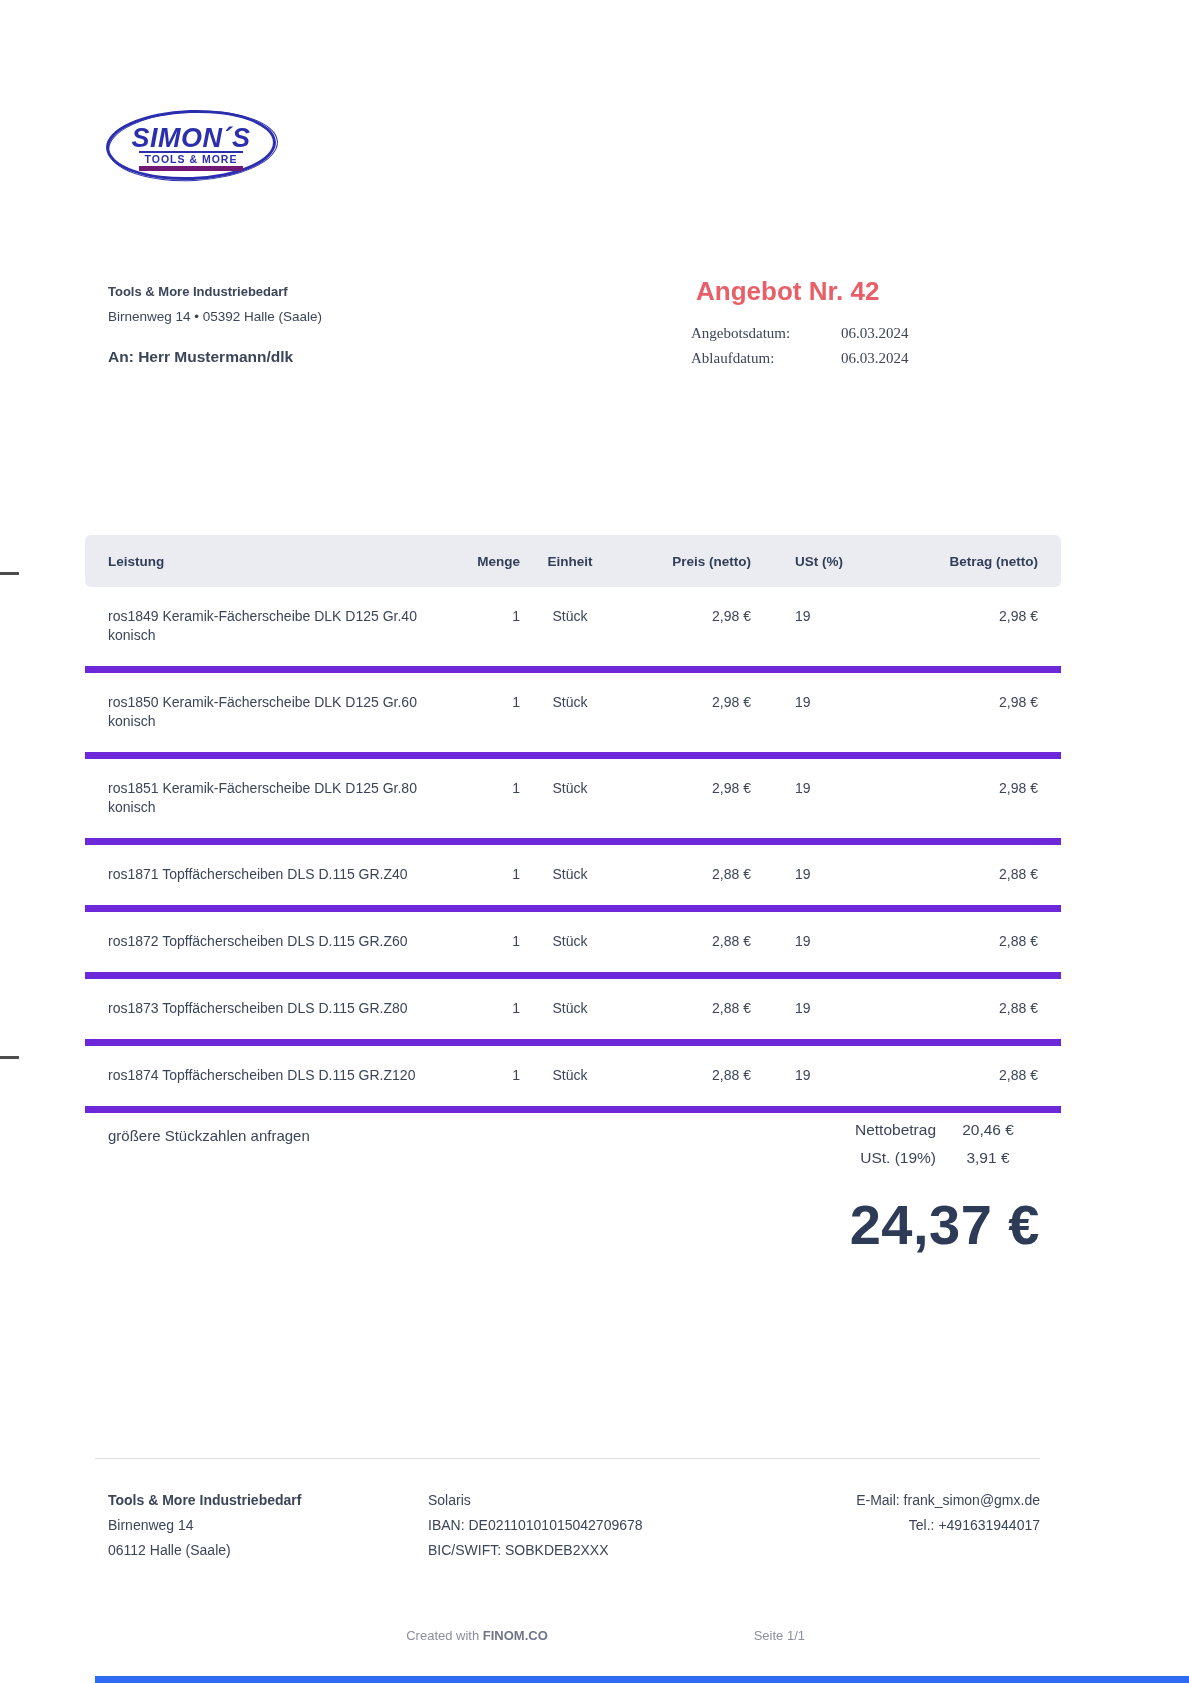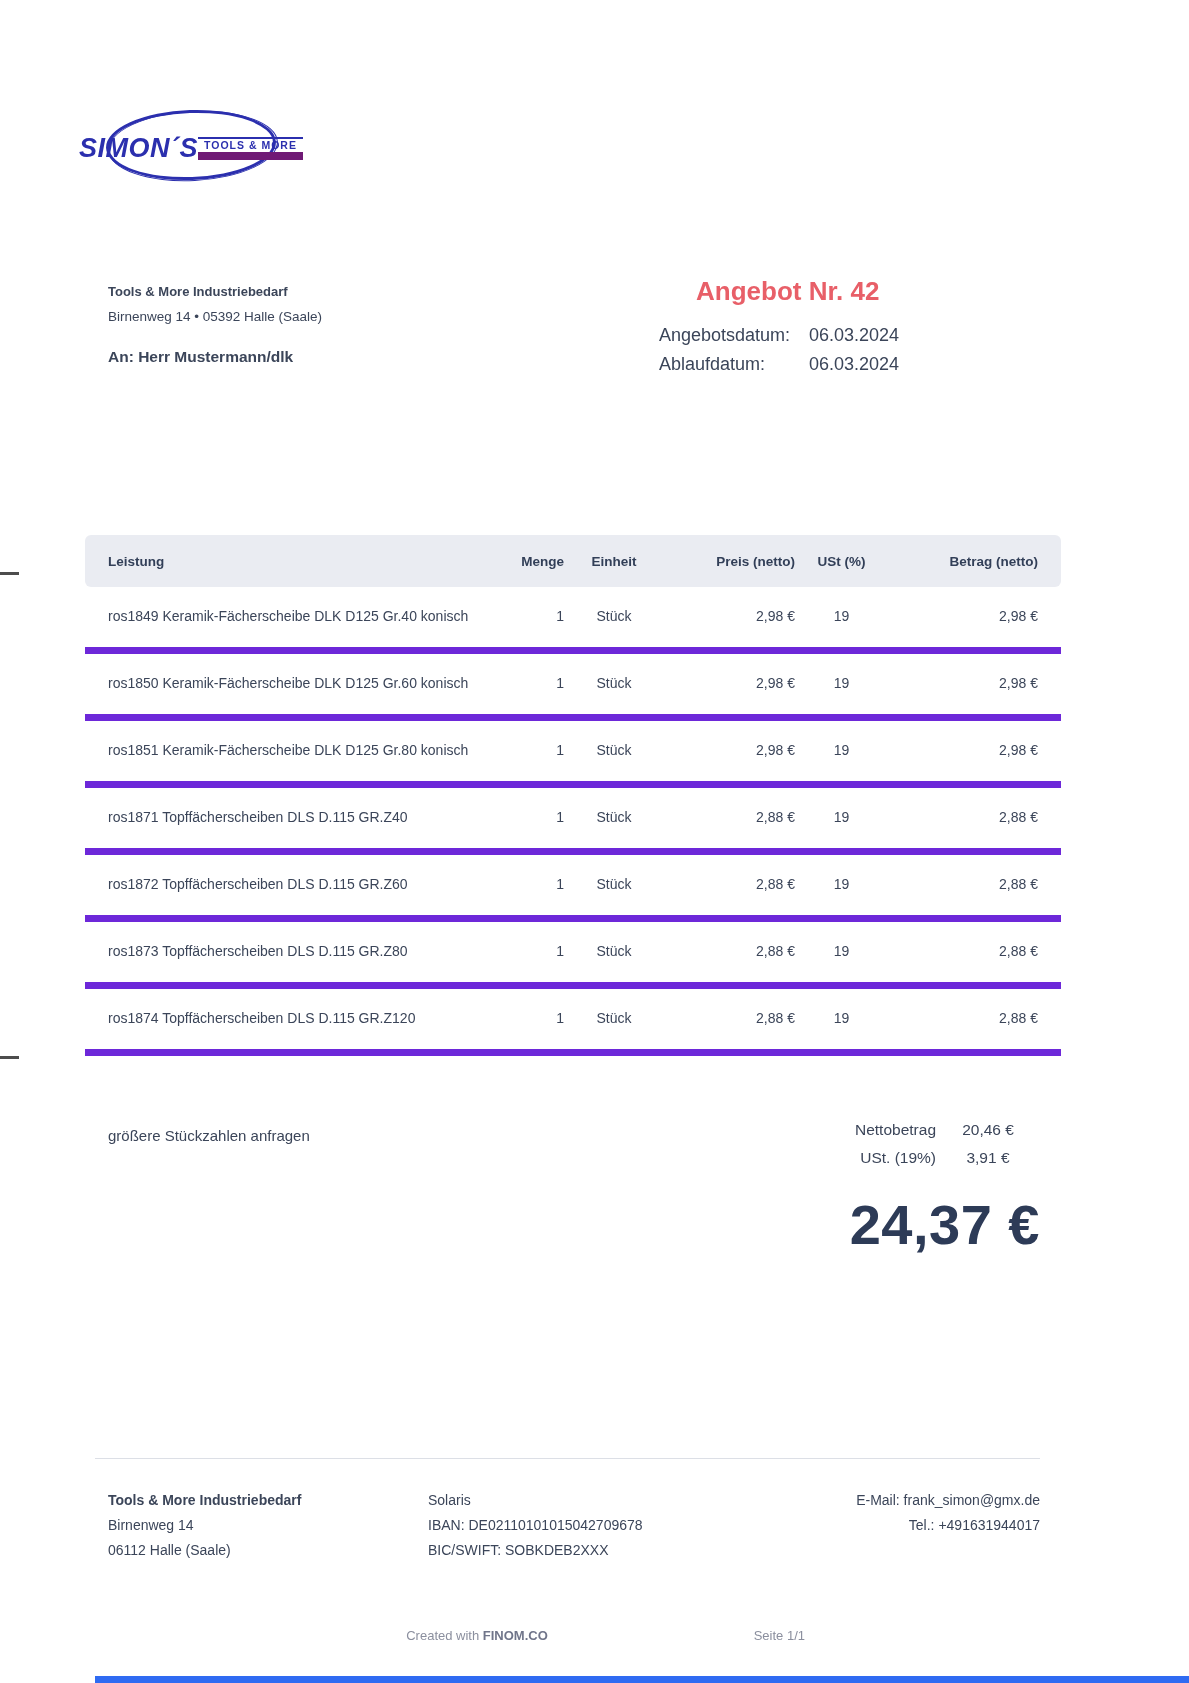--- a/index.html
+++ b/index.html
@@ -16,56 +16,56 @@
   .logo { position:absolute; left:106px; top:110px; width:170px; height:70px; }
   .logo .ellipse {
     position:absolute; inset:0; border:3px solid #2b2fae; border-radius:50%;
     transform:rotate(-2deg);
   }
   .logo .ellipse2 {
     position:absolute; inset:1px -2px -1px 2px; border:1.5px solid #2b2fae; border-radius:50%;
     transform:rotate(-3deg);
   }
   .logo .logo-text {
-    position:absolute; inset:0; display:flex; flex-direction:row; align-items:center;
+    position:absolute; inset:0; display:flex; flex-direction:column; align-items:center;
     justify-content:center; padding-top:6px;
   }
   .logo .brand {
     font-size:27px; font-weight:bold; font-style:italic; color:#2b2fae;
     letter-spacing:0.5px; line-height:24px; white-space:nowrap;
   }
   .logo .tagline {
     margin-top:1px; font-size:10.5px; font-weight:bold; color:#2b2fae;
-    border-top:2px solid #2b2fae; border-bottom:8px solid #701a75;
+    border-top:2px solid #2b2fae; border-bottom:5px solid #701a75;
     padding:0 6px 1px 6px; letter-spacing:1px; white-space:nowrap;
   }
 
   
   .sender-name { position:absolute; left:108px; top:284px; font-size:13px; font-weight:bold; }
   .sender-addr { position:absolute; left:108px; top:309px; font-size:13.5px; }
   .recipient   { position:absolute; left:108px; top:348px; font-size:15.5px; font-weight:bold; }
 
   
   .offer-title { position:absolute; left:696px; top:276px; font-size:26px; font-weight:bold; color:#e85f68; }
-  .offer-meta  { position:absolute; left:659px; top:325px; font-size:18px; }
+  .offer-meta  { position:absolute; left:691px; top:325px; font-size:15px;font-family:Liberation Serif, serif; }
   .offer-meta .row { display:flex; margin-bottom:8px; }
   .offer-meta .lbl { width:150px; }
   .offer-meta .val { }
 
   
   .table { position:absolute; left:85px; top:535px; width:976px; }
   .thead {
     display:flex; align-items:center; height:52px; background:#eaecf2; border-radius:6px;
     font-size:13.5px; font-weight:bold; color:#323f58;
   }
   .cell-desc  { flex:1; padding-left:23px; text-align:left; }
   .cell-menge { width:80px; text-align:right; }
   .cell-einh  { width:100px; text-align:center; }
   .cell-preis { width:131px; text-align:right; }
-  .cell-ust   { width:93px;  text-align:center; }
+  .cell-ust   { width:93px;  text-align:left;margin-left:44px; }
   .cell-betr  { width:150px; text-align:right; }
   .thead { padding-right:23px; }
   .trow {
     display:flex; padding:20px 23px 21px 0; border-bottom:7px solid #6d28d9;
     font-size:14px; line-height:19px; color:#3b4559; align-items:flex-start;
   }
   .trow .cell-desc { max-width:400px; }
 
   
   .note { position:absolute; left:108px; top:1122px; font-size:15px; line-height:28px; }

